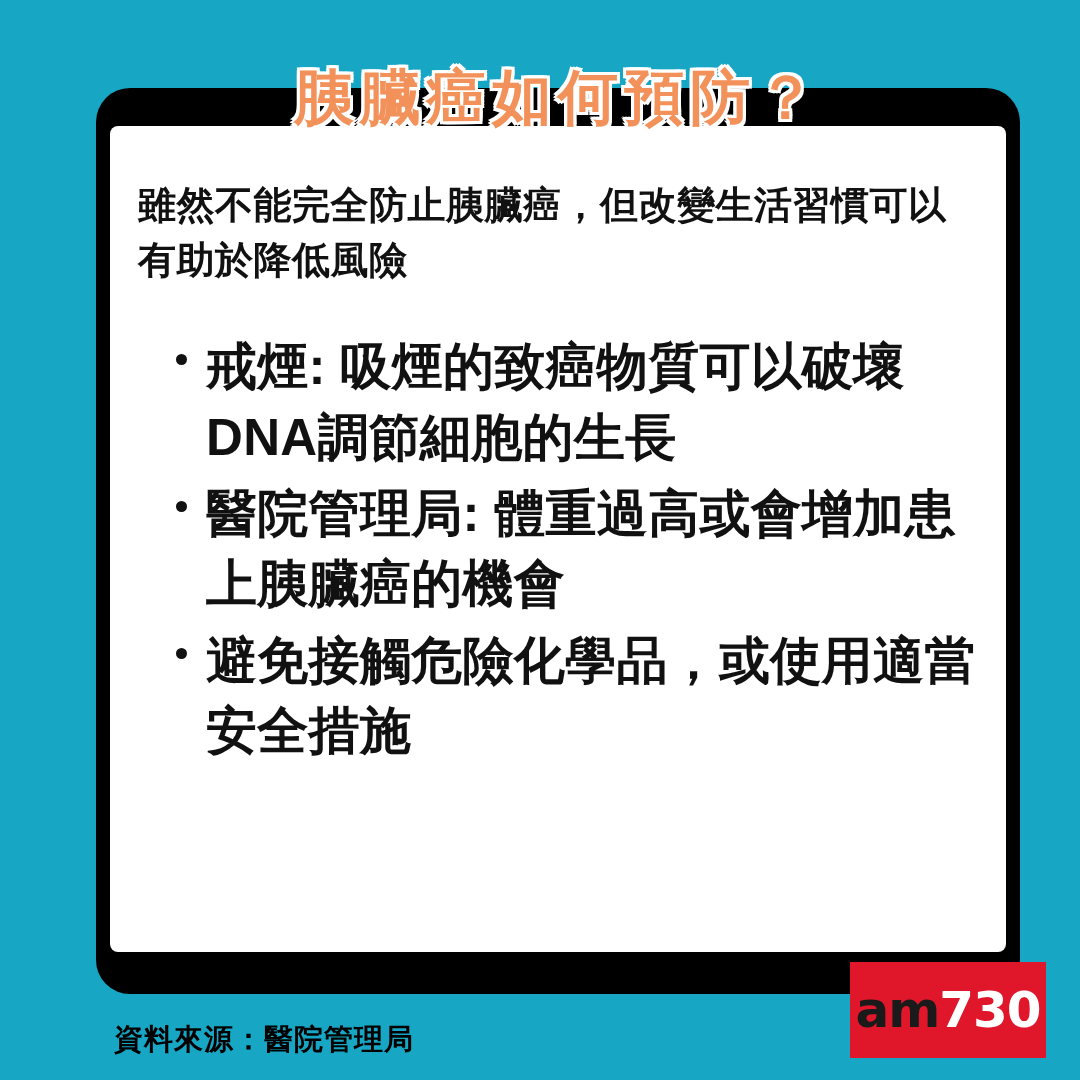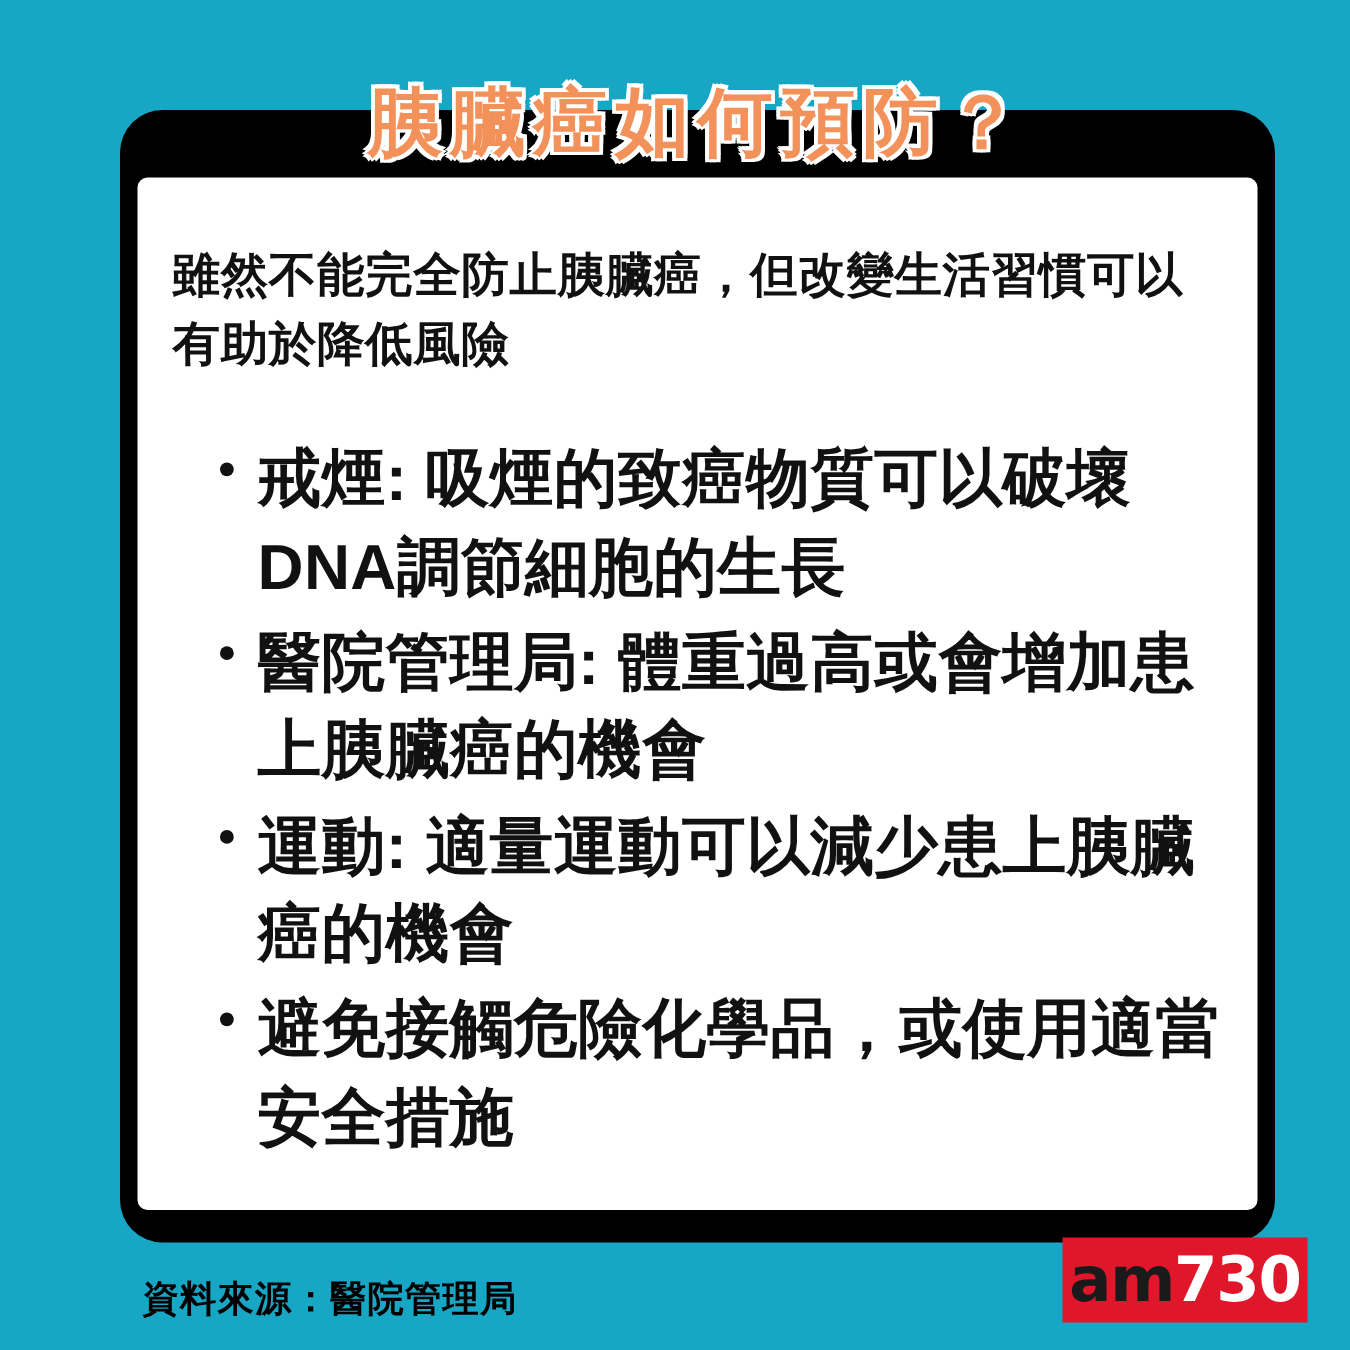--- a/index.html
+++ b/index.html
@@ -31,21 +31,21 @@
     width: 924px;
     height: 906px;
     background: #000000;
     border-radius: 34px;
   }
 
   
   .card-inner {
     position: absolute;
     left: 92px;
-    top: 142px;
+    top: 126px;
     width: 896px;
     height: 826px;
     background: #ffffff;
     border-radius: 8px;
     box-sizing: border-box;
     padding: 52px 28px 20px 28px;
     overflow: hidden;
   }
 
   
@@ -117,21 +117,21 @@
     font-weight: 700;
     color: #000000;
     letter-spacing: 1px;
   }
 
   .logo {
     position: absolute;
     right: 52px;
     bottom: 22px;
     width: 196px;
-    height: 68px;
+    height: 96px;
     background: #e0162b;
     display: flex;
     align-items: center;
     justify-content: center;
   }
   .logo-text {
     font-size: 50px;
     font-weight: 700;
     color: #ffffff;
     letter-spacing: -1px;
@@ -149,21 +149,20 @@
 
   <div class="card-frame"></div>
 
   <div class="title">胰臟癌如何預防？</div>
 
   <div class="card-inner">
     <p class="intro">雖然不能完全防止胰臟癌，但改變生活習慣可以有助於降低風險</p>
     <ul class="tips">
       <li>戒煙: 吸煙的致癌物質可以破壞DNA調節細胞的生長</li>
       <li>醫院管理局: 體重過高或會增加患上胰臟癌的機會</li>
-      <li>運動: 適量運動可以減少患上胰臟癌的機會</li>
       <li>避免接觸危險化學品，或使用適當安全措施</li>
     </ul>
   </div>
 
   <div class="source">資料來源：醫院管理局</div>
 
   <div class="logo">
     <span class="logo-text"><span class="logo-am">am</span><span>730</span></span>
   </div>
 

